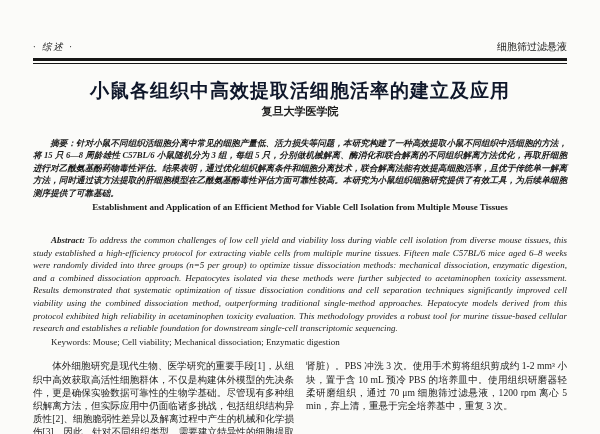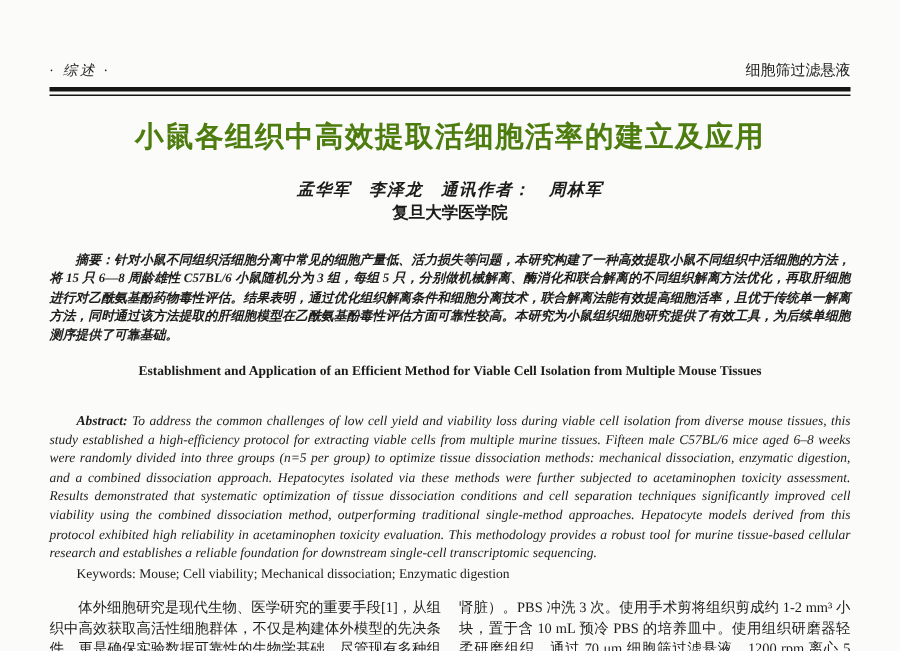--- a/index.html
+++ b/index.html
@@ -27,21 +27,21 @@
   .rule{
     margin-top:4px;
     border-top:3px solid #161616;
     border-bottom:1px solid #161616;
     height:2px;
   }
   
   .title-cn{
     margin-top:14px;text-align:center;
     font-family:"Liberation Sans","DejaVu Sans",sans-serif;
-    font-weight:bold;font-size:19px;letter-spacing:1px;color:#4d7c0f;
+    font-weight:bold;font-size:19px;letter-spacing:1px;color:#0f172a;
   }
   .authors{
     margin-top:15px;text-align:center;
     font-style:italic;font-weight:bold;
     font-size:11px;letter-spacing:1px;
   }
   .affil{
     text-align:center;
     font-family:"Liberation Sans","DejaVu Sans",sans-serif;
     font-weight:bold;font-size:11px;
@@ -54,21 +54,21 @@
     text-align:justify;
   }
   .abs-cn .para{text-indent:2em;}
   .kw-cn{
     font-size:8.6px;line-height:12.4px;
     font-weight:bold;font-style:italic;
     text-indent:2em;margin-top:1px;
   }
   
   .title-en{
-    margin-top:13px;text-align:center;
+    margin-top:3px;text-align:center;
     font-weight:bold;font-size:9px;
   }
   .abs-en{
     margin-top:22px;
     font-size:9px;line-height:12.6px;
     text-align:justify;
     font-style:italic;
   }
   .abs-en .para{text-indent:2em;}
   .kw-en{
@@ -95,21 +95,20 @@
 <div class="page">
 
   <div class="hdr">
     <span class="hdr-left">· 综述 ·</span>
     <span class="hdr-right">细胞筛过滤悬液</span>
   </div>
   <div class="rule"></div>
 
   <div class="title-cn">小鼠各组织中高效提取活细胞活率的建立及应用</div>
 
-  <div class="authors">孟华军　李泽龙　通讯作者：　周林军</div>
 
   <div class="affil">复旦大学医学院</div>
 
   <div class="abs-cn">
     <div class="para">
       <span>摘要：</span><span>针对小鼠不同组织活细胞分离中常见的细胞产量低、活力损失等问题，本研究构建了一种高效提取小鼠不同组织中活细胞的方法，将 15 只 6—8 周龄雄性 C57BL/6 小鼠随机分为 3 组，每组 5 只，分别做机械解离、酶消化和联合解离的不同组织解离方法优化，再取肝细胞进行对乙酰氨基酚药物毒性评估。结果表明，通过优化组织解离条件和细胞分离技术，联合解离法能有效提高细胞活率，且优于传统单一解离方法，同时通过该方法提取的肝细胞模型在乙酰氨基酚毒性评估方面可靠性较高。本研究为小鼠组织细胞研究提供了有效工具，为后续单细胞测序提供了可靠基础。</span>
     </div>
   </div>
 
   <div class="title-en">Establishment and Application of an Efficient Method for Viable Cell Isolation from Multiple Mouse Tissues</div>

